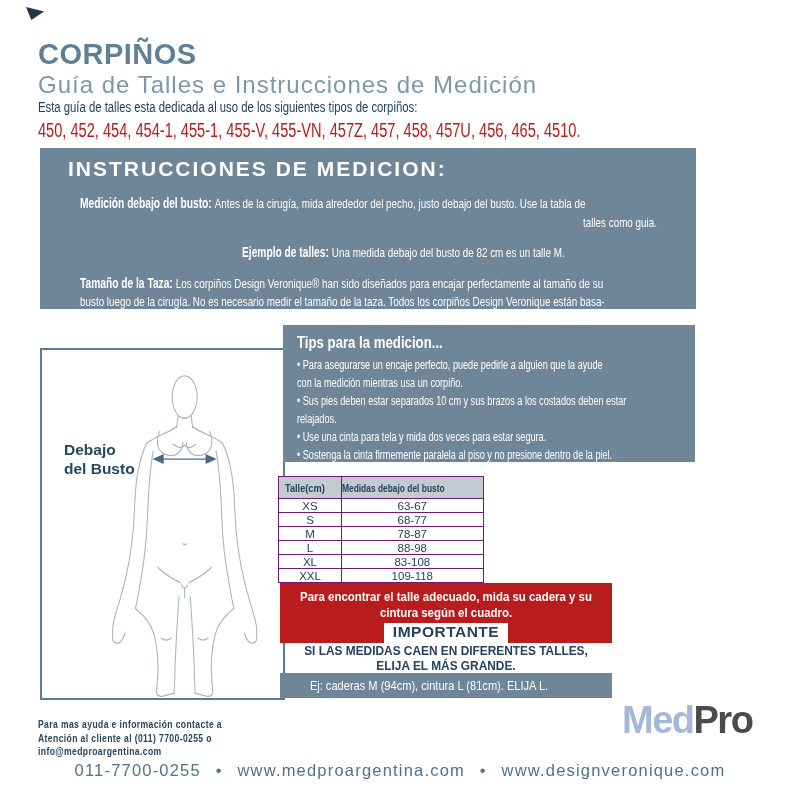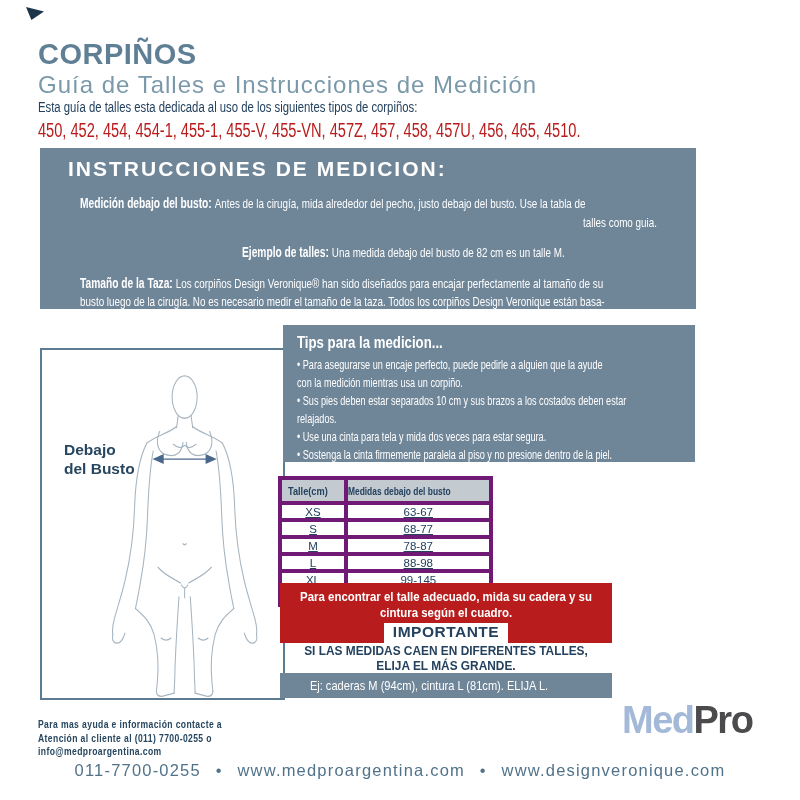--- a/index.html
+++ b/index.html
@@ -31,23 +31,23 @@
               border:2px solid #5c7d91;background:#fff;}
   .figure-box svg{position:absolute;left:0;top:0;}
   .figure-label{position:absolute;left:22px;top:90px;font-size:15.5px;font-weight:bold;color:#27465f;line-height:19px;}
 
   .tips{position:absolute;left:283px;top:325px;width:412px;height:137px;background:#6f8598;
         box-sizing:border-box;padding:7px 0 0 14px;color:#fff;}
   .tips h4{margin:0 0 3px 0;font-size:16.5px;font-weight:bold;line-height:20px;}
   .tline{font-size:12.5px;line-height:14.8px;}
 
   table.sizes{position:absolute;left:278px;top:476px;border-collapse:collapse;background:#fff;}
-  table.sizes th,table.sizes td{border:4px solid #701a75;padding:0;text-align:center;color:#24415e;}
+  table.sizes th,table.sizes td{border:1px solid #701a75;padding:0;text-align:center;color:#24415e;}
   table.sizes th{background:#c3cad0;height:21px;font-size:11.5px;font-weight:bold;}
-  table.sizes td{height:13px;font-size:11.5px;text-decoration:underline;}
+  table.sizes td{height:13px;font-size:11.5px;}
   .col-talle{width:62px;}
   .col-medidas{width:125px;}
 
   .notice{position:absolute;left:280px;top:583px;width:332px;}
   .notice-top{background:#b91c1c;height:60px;box-sizing:border-box;padding-top:6px;text-align:center;color:#fff;}
   .nline{font-size:13px;line-height:16px;font-weight:bold;}
   .important-badge{display:block;width:max-content;margin:2px auto 0;background:#fff;color:#24415e;
                    font-size:15.5px;font-weight:bold;letter-spacing:.5px;height:32px;line-height:18px;padding:0 9px;}
   .notice-warning{height:30px;box-sizing:border-box;padding-top:1px;text-align:center;color:#24415e;
                   font-size:13.5px;font-weight:bold;line-height:14.5px;}
@@ -162,21 +162,21 @@
       <tr>
         <td>M</td>
         <td>78-87</td>
       </tr>
       <tr>
         <td>L</td>
         <td>88-98</td>
       </tr>
       <tr>
         <td>XL</td>
-        <td>99-145</td>
+        <td>83-108</td>
       </tr>
       <tr>
         <td>XXL</td>
         <td>109-118</td>
       </tr>
     </tbody>
   </table>
 
   <div class="notice">
     <div class="notice-top">

